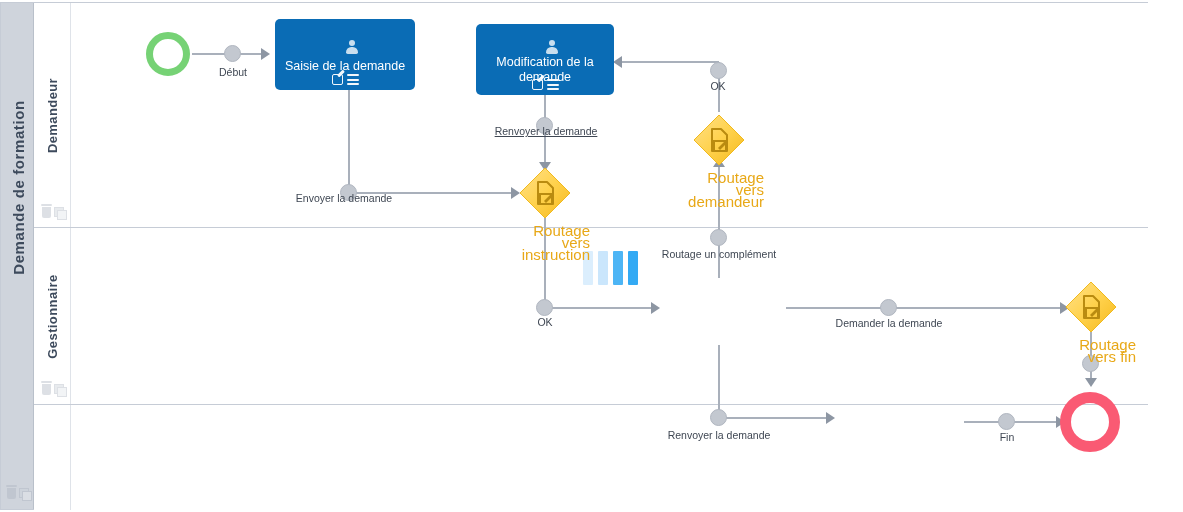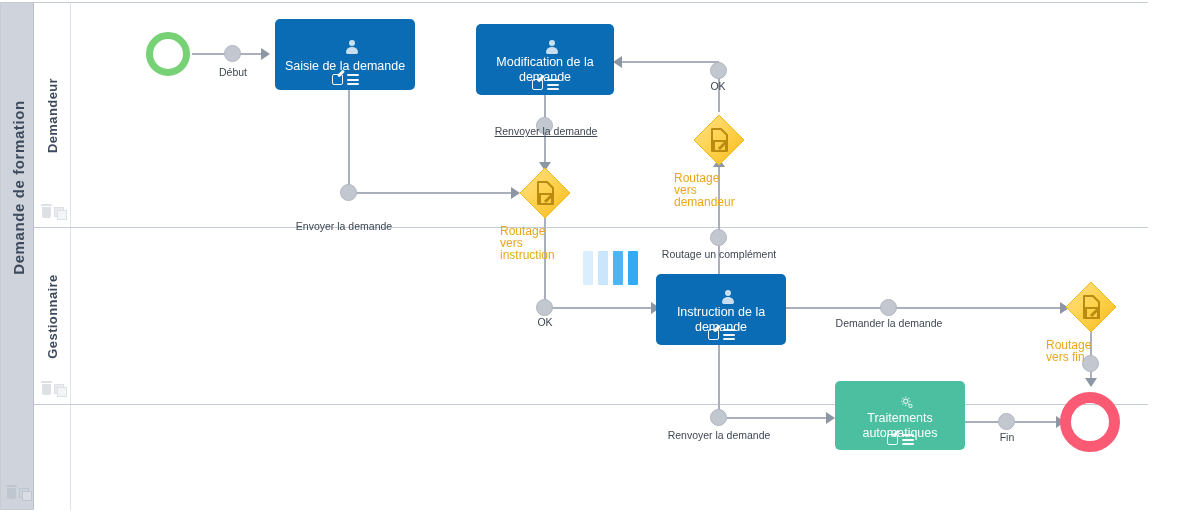--- a/index.html
+++ b/index.html
@@ -205,22 +205,22 @@
   .act-menu { width: 12px; height: 11px; display:flex; flex-direction:column; justify-content:space-between; }
   .act-menu i { display:block; height:2px; background:#ffffff; border-radius:1px; }
 
   
   .gateway {
     position: absolute;
     width: 54px; height: 54px;
   }
   .gw-label {
     position: absolute;
-    text-align: left;
-    font-size: 12px;
+    text-align: right;
+    font-size: 15px;
     line-height: 12px;
     color: #e8a817;
     width: 90px;
     white-space: pre-line;
   }
 
   
   .conn {
     position: absolute;
     background: #a9b0bb;
@@ -355,21 +355,21 @@
   <div class="conn h" style="left:718px;top:417px;width:112px;"></div>
   <div class="arrow right" style="left:826px;top:412px;"></div>
 
   <div class="conn h" style="left:964px;top:421px;width:98px;"></div>
   <div class="arrow right" style="left:1056px;top:416px;"></div>
 
   <div class="handle" style="left:224px;top:45px;"></div>
   <div class="conn-label" style="left:193px;top:66px;width:80px;">Début</div>
 
   <div class="handle" style="left:340px;top:184px;"></div>
-  <div class="conn-label" style="left:289px;top:220px;width:110px;">Envoyer la demande</div>
+  <div class="conn-label" style="left:289px;top:192px;width:110px;">Envoyer la demande</div>
 
   <div class="handle" style="left:536px;top:117px;"></div>
   <div class="conn-label" style="left:481px;top:125px;width:130px;text-decoration:underline;">Renvoyer la demande</div>
 
   <div class="handle" style="left:710px;top:62px;"></div>
   <div class="conn-label" style="left:693px;top:80px;width:50px;">OK</div>
 
   <div class="handle" style="left:710px;top:229px;"></div>
   <div class="conn-label" style="left:654px;top:248px;width:130px;">Routage un complément</div>
 
@@ -417,51 +417,21 @@
     <div class="task-actions">
       <span class="act-edit"></span>
       <span class="act-menu">
           <i></i>
           <i></i>
           <i></i>
         </span>
     </div>
   </div>
 
-  <div class="task user" style="left:656px;top:274px;width:130px;height:71px;">
-    <span class="task-typeicon glyph-user"></span>
-    <div class="task-label" style="margin-top:6px;">Instruction de la demande</div>
-    <div class="task-actions">
-      <span class="act-edit"></span>
-      <span class="act-menu">
-          <i></i>
-          <i></i>
-          <i></i>
-        </span>
-    </div>
-  </div>
-
-  <div class="task service" style="left:835px;top:381px;width:130px;height:69px;">
-    <span class="task-typeicon glyph-gear">
-      <svg width="16" height="15" viewBox="0 0 24 24" fill="none" stroke="#ffffff" stroke-width="1.7">
-        <circle cx="10" cy="10" r="3.4"></circle>
-        <path d="M10 2.3v2.1M10 15.6v2.1M2.3 10h2.1M15.6 10h2.1M4.6 4.6l1.5 1.5M13.9 13.9l1.5 1.5M15.4 4.6l-1.5 1.5M6.1 13.9l-1.5 1.5"></path>
-        <circle cx="17.5" cy="17.5" r="2.6"></circle>
-      </svg>
-    </span>
-    <div class="task-label" style="margin-top:6px;">Traitements automatiques</div>
-    <div class="task-actions">
-      <span class="act-edit"></span>
-      <span class="act-menu">
-          <i></i>
-          <i></i>
-          <i></i>
-        </span>
-    </div>
-  </div>
+
 
   <div class="gateway" style="left:518px;top:166px;">
     <svg width="54" height="54" viewBox="0 0 54 54">
       <defs>
         <linearGradient id="gwg1" x1="0" y1="0" x2="1" y2="1">
           <stop offset="0%" stop-color="#ffe08a"></stop>
           <stop offset="50%" stop-color="#ffd24d"></stop>
           <stop offset="100%" stop-color="#f5b91c"></stop>
         </linearGradient>
       </defs>

